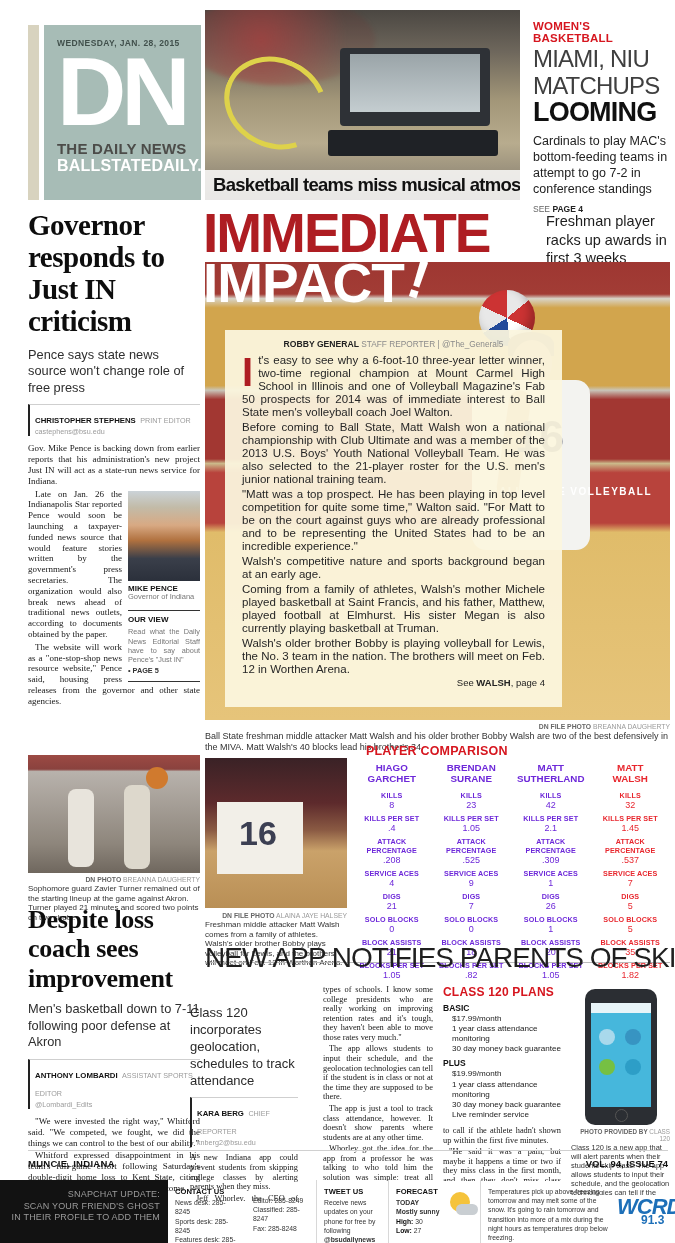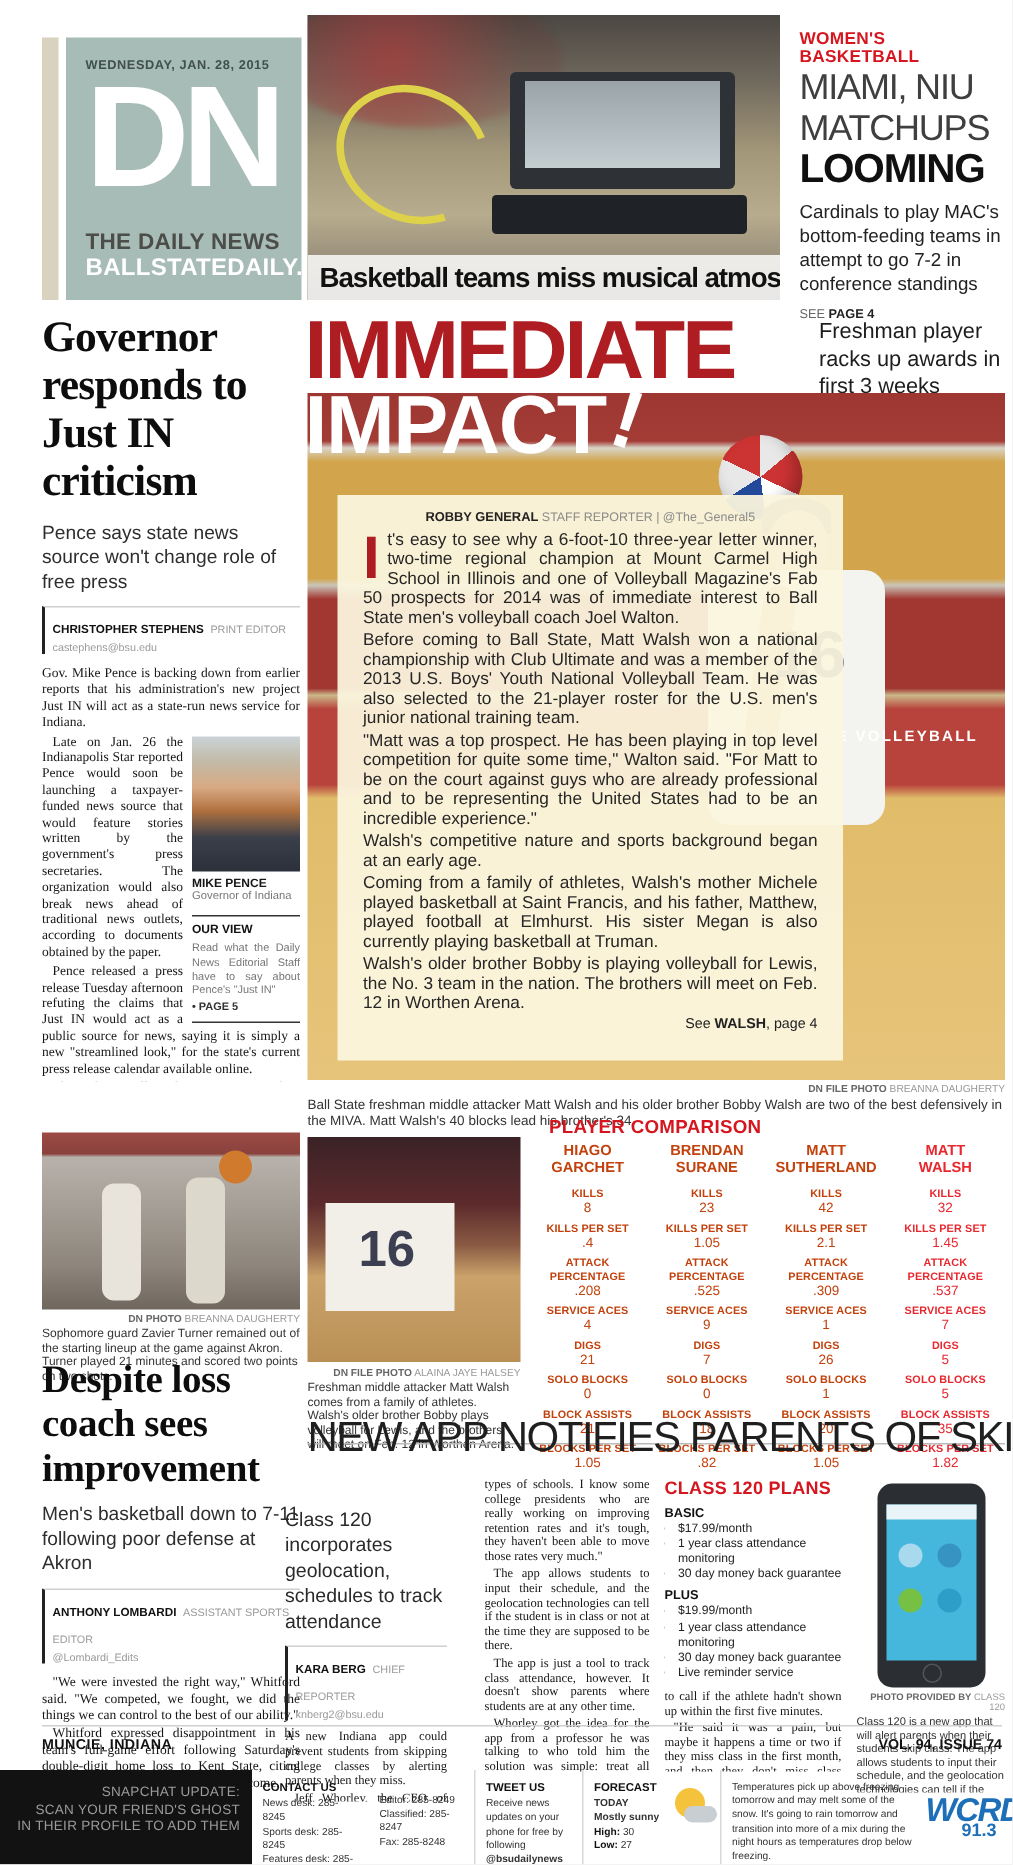--- a/index.html
+++ b/index.html
@@ -6,21 +6,21 @@
   .page{position:relative;width:675px;height:1243px;background:#ffffff;overflow:hidden;
         font-family:"Liberation Sans",sans-serif;color:#1a1a1a;margin:0 auto;}
   .abs{position:absolute;}
   .serif{font-family:"Liberation Serif",serif;}
   .justify{text-align:justify;}
   
   .tan-stripe{left:28px;top:25px;width:11px;height:175px;background:#d8d3bf;}
   .masthead{left:44px;top:25px;width:157px;height:175px;background:#a7bcb6;box-sizing:border-box;padding:13px 0 0 13px;}
   .mh-date{font-size:8.5px;font-weight:bold;color:#41504c;letter-spacing:.4px;}
   .mh-logo{font-size:96px;font-weight:bold;color:#fff;line-height:.88;letter-spacing:-5px;margin-top:2px;}
-  .mh-name{font-size:15px;font-weight:bold;color:#4c4c49;letter-spacing:.2px;margin-top:19px;}
+  .mh-name{font-size:15px;font-weight:bold;color:#4c4c49;letter-spacing:.2px;margin-top:6px;}
   .mh-site{font-size:16px;font-weight:bold;color:#fff;letter-spacing:.2px;}
   
   .top-photo{left:205px;top:10px;width:315px;height:190px;overflow:hidden;
     background:linear-gradient(180deg,#4b4742 0%,#6e675c 22%,#a39779 48%,#b8ac8e 70%,#7c756a 100%);}
   .tp-blob{position:absolute;left:-20px;top:-15px;width:190px;height:90px;border-radius:50%;
     background:radial-gradient(circle at 40% 50%,rgba(170,60,60,.75),rgba(120,40,40,.15) 70%);filter:blur(2px);}
   .tp-laptop{position:absolute;right:30px;top:38px;width:150px;height:78px;background:#2e3136;border-radius:4px;}
   .tp-screen{position:absolute;right:40px;top:44px;width:130px;height:58px;background:linear-gradient(180deg,#9aa4a8,#c4cdd0);}
   .tp-keys{position:absolute;right:22px;top:120px;width:170px;height:26px;background:#1f2226;border-radius:3px;}
   .tp-cable{position:absolute;left:18px;top:48px;width:95px;height:80px;border:5px solid #ded24a;border-radius:50%;border-right-color:transparent;transform:rotate(25deg);}
@@ -86,21 +86,21 @@
   .cap-text{font-size:9px;color:#333;line-height:1.2;margin-top:1px;}
   
   .cmp-photo{left:205px;top:758px;width:142px;height:150px;overflow:hidden;
     background:linear-gradient(180deg,#3a2226 0%,#5d2a2c 30%,#8a5a43 48%,#caa26a 62%,#b98f55 100%);}
   .cmp-poster{position:absolute;left:12px;top:44px;width:86px;height:72px;background:#f2efe8;}
   .cmp-num{position:absolute;left:34px;top:56px;font-size:34px;font-weight:bold;color:#3c3f52;}
   .cmp-cap{left:205px;top:912px;width:142px;}
   .cmp-stats{left:352px;top:744px;width:318px;}
   .cmp-title{font-size:12.5px;font-weight:bold;color:#d6161f;letter-spacing:.2px;padding-left:14px;}
   .stat-cols{display:flex;margin-top:5px;}
-  .stat-col{flex:1;text-align:center;color:#c2410c;}
+  .stat-col{flex:1;text-align:center;color:#6d28d9;}
   .stat-col.hl{color:#e8272e;}
   .stat-pname{font-size:9.8px;font-weight:bold;line-height:1.12;margin-bottom:6px;}
   .stat-group{margin-bottom:3.5px;}
   .stat-label{font-size:7.2px;font-weight:bold;letter-spacing:.1px;}
   .stat-value{font-size:9px;margin-top:.5px;}
   .rule-cmp{left:205px;top:962px;width:465px;border-top:1px solid #bbb;height:0;}
   
   .bb-photo{left:28px;top:755px;width:172px;height:118px;overflow:hidden;
     background:linear-gradient(180deg,#9c4a44 0%,#8a423e 12%,#b8b2ac 14%,#a39c94 45%,#8e867c 75%,#6f675e 100%);}
   .bb-ball{position:absolute;left:118px;top:12px;width:22px;height:22px;border-radius:50%;background:#d07a2e;}
@@ -211,21 +211,20 @@
         <div class="pence-photo"></div>
         <div class="pence-name">MIKE PENCE</div>
         <div class="pence-role">Governor of Indiana</div>
         <div class="ourview">
           <div class="ov-title">OUR VIEW</div>
           <div class="ov-text">Read what the Daily News Editorial Staff have to say about Pence's "Just IN"</div>
           <div class="ov-page">• PAGE 5</div>
         </div>
       </div>
       <p>Late on Jan. 26 the Indianapolis Star reported Pence would soon be launching a taxpayer-funded news source that would feature stories written by the government's press secretaries. The organization would also break news ahead of traditional news outlets, according to documents obtained by the paper.</p>
-      <p>Pence released a press release Tuesday afternoon refuting the claims that Just IN would act as a public source for news, saying it is simply a new "streamlined look," for the state's current press release calendar available online.</p>
       <p>The website will work as a "one-stop-shop news resource website," Pence said, housing press releases from the governor and other state agencies.</p>
 
     </div>
   </div>
 
   <div class="abs immediate">IMMEDIATE</div>
   <div class="abs feat-dek">Freshman player racks up awards in first 3 weeks</div>
 
   <div class="abs feat-photo">
     <div class="fp-ball"></div>

